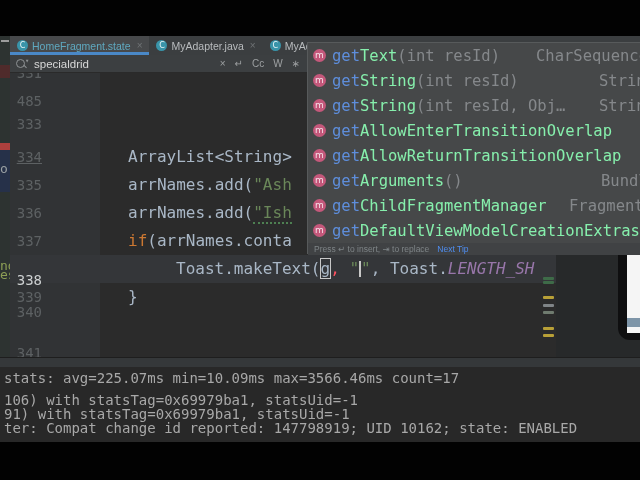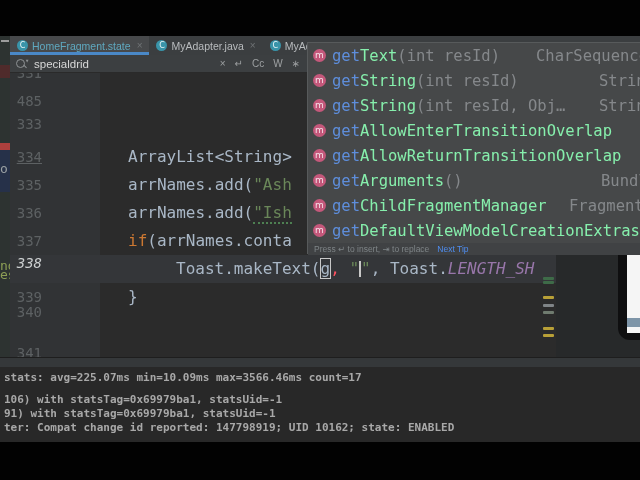--- a/index.html
+++ b/index.html
@@ -71,21 +71,21 @@
   .m-pre{color:#5e8edc;} .m-rest{color:#86efac;} .m-params{color:#85888b;}
   .m-type{position:absolute;top:4px;color:#85888b;font-size:15.5px;}
   .popup-footer{height:12px;display:flex;align-items:center;padding-left:6px;background:#404244;
                 font-family:"Liberation Sans",sans-serif;font-size:8.5px;color:#7e8487;white-space:pre;}
   .popup-footer .link{color:#4e8df0;margin-left:8px;}
 
   
   .console{left:0;top:357px;width:640px;height:85px;background:#282828;z-index:6;border-top:1px solid #1e1e1e;box-sizing:border-box;}
   .console-head{height:9px;background:#35383a;}
   .console-body{padding:4px 0 0 4px;}
-  .console-line{font-size:11px;font-weight:bold;line-height:14px;color:#a8a8a8;white-space:pre;}
+  .console-line{font-size:14px;font-weight:normal;line-height:14px;color:#a8a8a8;white-space:pre;}
   .console-line:first-child{margin-bottom:8px;}
 </style>
 </head>
 <body>
 
 <div class="stage">
 
   <div class="abs left-strip">
     <div class="strip-dash"></div>
     <div class="strip-darkred"></div>
@@ -140,21 +140,21 @@
       <div class="lnum" style="top: 93px;">485</div>
       <div class="lnum" style="top: 116px;">333</div>
       <div class="lnum" style="top: 149px; text-decoration: underline;">334</div>
       <div class="codeline" style="top: 147px; left: 128px;"><span class="plain">ArrayList&lt;String&gt;</span></div>
       <div class="lnum" style="top: 177px;">335</div>
       <div class="codeline" style="top: 175px; left: 128px;"><span class="plain">arrNames.add(</span><span class="str">"Ash</span></div>
       <div class="lnum" style="top: 205px;">336</div>
       <div class="codeline" style="top: 203px; left: 128px;"><span class="plain">arrNames.add(</span><span class="str typo">"Ish</span></div>
       <div class="lnum" style="top: 233px;">337</div>
       <div class="codeline" style="top: 231px; left: 128px;"><span class="kw">if</span><span class="plain">(arrNames.conta</span></div>
-      <div class="lnum cur" style="top: 255px; font-style: italic;">338</div>
+      <div class="lnum cur" style="top: 272px;">338</div>
       <div class="codeline" style="top: 259px; left: 176px;"><span class="plain">Toast.makeText(</span><span class="plain boxed">g</span><span class="err">,</span><span class="plain"> </span><span class="str">"</span><span class="caret"></span><span class="str">"</span><span class="plain">, Toast.</span><span class="const">LENGTH_SH</span></div>
       <div class="lnum" style="top: 289px;">339</div>
       <div class="codeline" style="top: 287px; left: 128px;"><span class="plain">}</span></div>
       <div class="lnum" style="top: 304px;">340</div>
       <div class="lnum" style="top: 345px;">341</div>
     </div>
   <div id="stripe-marks">
       <div class="stripe-mark" style="left: 543px; top: 252px; background: rgb(184, 160, 55);"></div>
       <div class="stripe-mark" style="left: 543px; top: 277px; background: rgb(62, 107, 72);"></div>
       <div class="stripe-mark" style="left: 543px; top: 281px; background: rgb(62, 107, 72);"></div>

